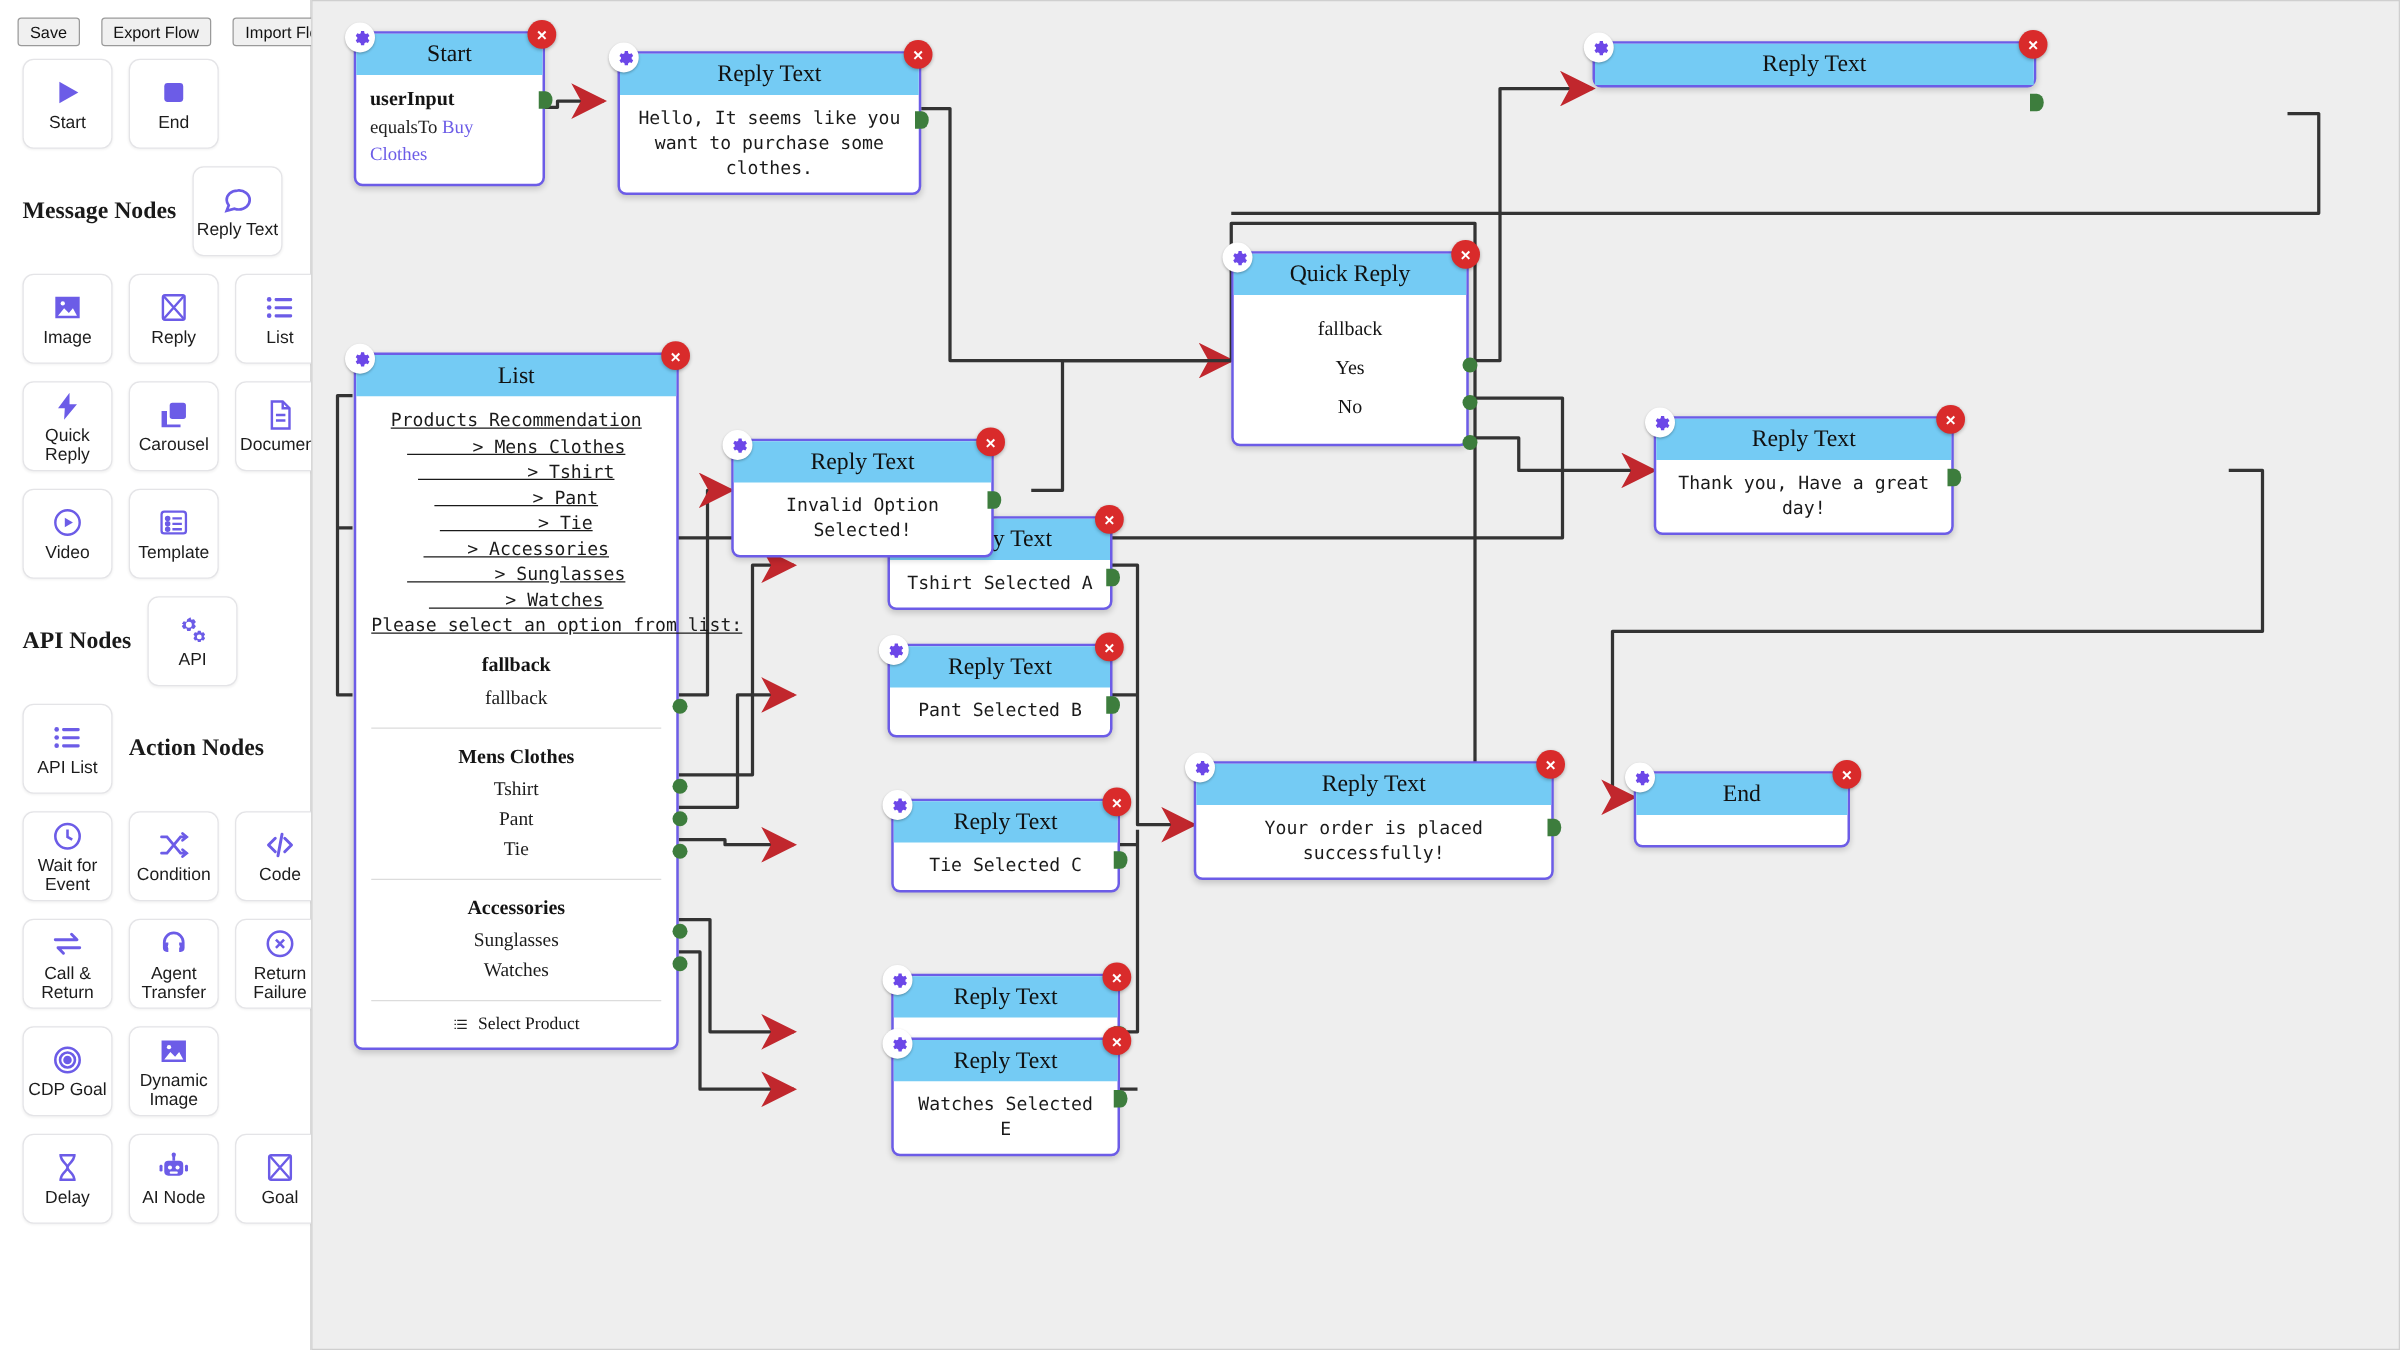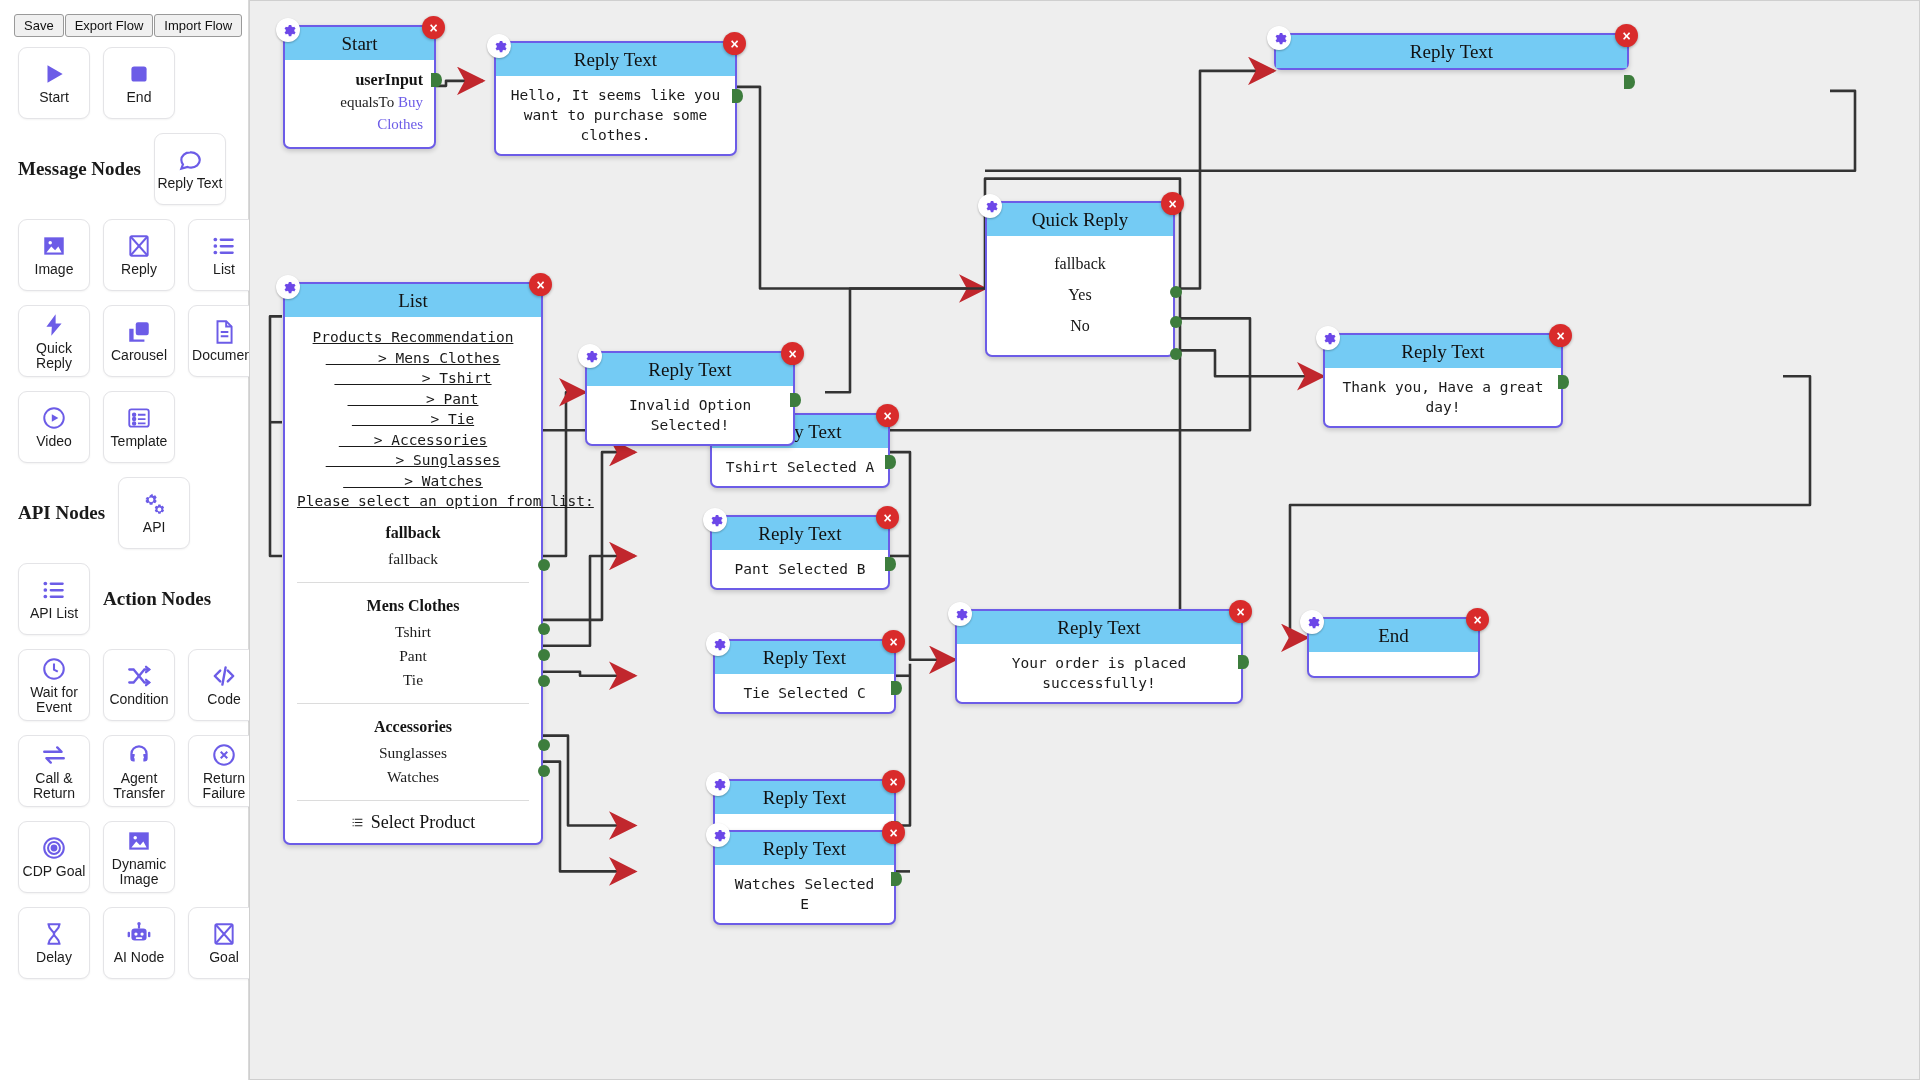--- a/index.html
+++ b/index.html
@@ -14,21 +14,21 @@
 
   
   #sidebar {
     width: 249px; height: 1080px;
     background: #ffffff;
     border-right: 1px solid #d9d9d9;
     position: relative;
     flex: 0 0 249px;
     padding: 0;
   }
-  .toolbar { display: flex; gap: 1px; padding: 14px 0 0 14px; border-radius: 15px; }
+  .toolbar { display: flex; gap: 17px; padding: 14px 0 0 14px; border-radius: 15px; }
   .tb-btn {
     font-family: "Liberation Sans", sans-serif;
     font-size: 13px;
     padding: 2px 9px;
     background: #f0f0f0;
     border: 1px solid #9a9a9a;
     border-radius: 3px;
     color: #111;
     cursor: pointer;
     line-height: 17px;
@@ -141,21 +141,21 @@
     color: #1a1a1a;
     text-align: center;
     line-height: 20px;
     white-space: pre-wrap;
   }
   .node .body.empty { height: 24px; padding: 0; }
 
   
   .start-body {
     padding: 9px 11px 12px;
-    text-align: right;
+    text-align: left;
     font-family: "Liberation Serif", serif;
   }
   .start-body .k { font-weight: bold; font-size: 16px; color: #141414; display: block; line-height: 22px; }
   .start-body .v { font-size: 15px; color: #222; line-height: 22px; }
   .start-body .v em { font-style: normal; color: #6c5ce7; }
 
   
   .qr-body { padding: 12px 10px 14px; text-align: center; font-family: "Liberation Serif", serif; }
   .qr-body .q { font-size: 16px; color: #141414; line-height: 27px; }
   .qr-body .opt { font-size: 16px; color: #141414; line-height: 31px; }
@@ -182,21 +182,21 @@
   .list-sec .i {
     font-family: "Liberation Serif", serif;
     font-size: 15.5px;
     color: #1c1c1c;
     line-height: 24px;
   }
   .hr { border-top: 1px solid #dcdcdc; margin: 2px 0; }
   .list-foot {
     text-align: center;
     font-family: "Liberation Serif", serif;
-    font-size: 18px;
+    font-size: 14px;
     color: #141414;
     padding: 9px 0 10px;
     display: flex; align-items: center; justify-content: center; gap: 7px;
   }
   .list-foot svg { width: 13px; height: 13px; color: #222; }
   .port-out {
     width: 11px; height: 14px;
     background: #3d7d3d;
     right: -8px;
     border-radius: 0 50% 50% 0;

